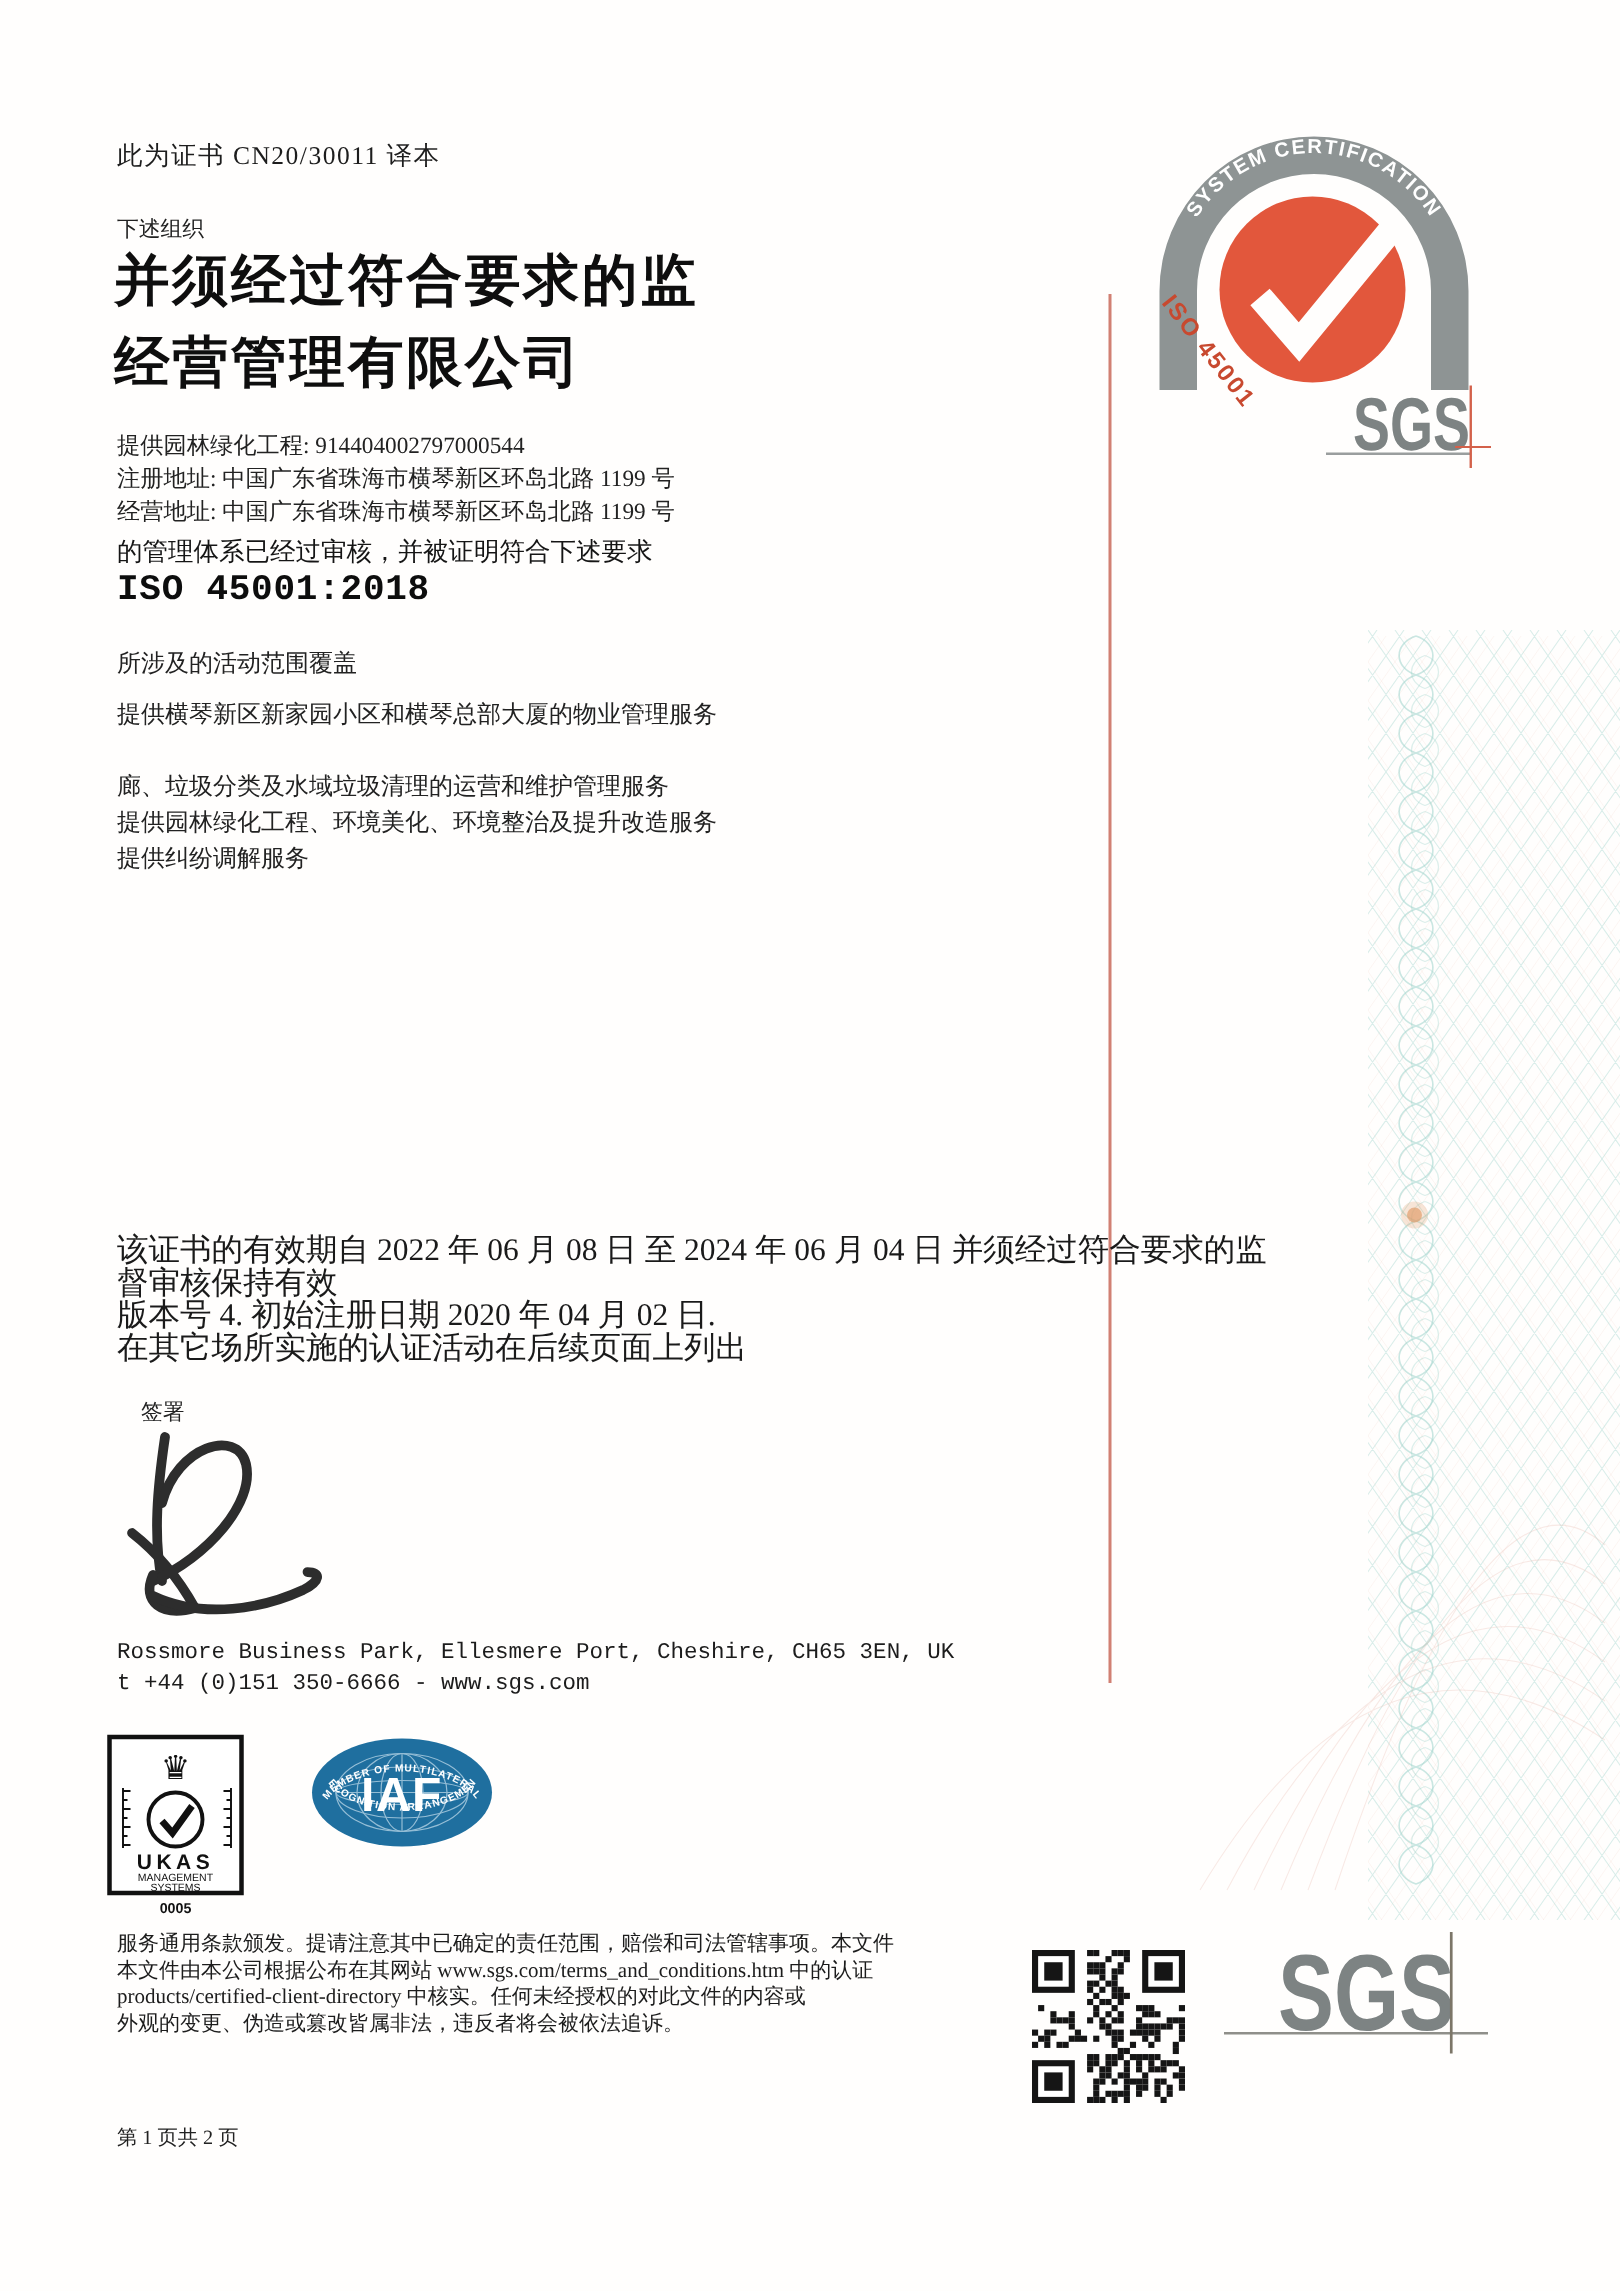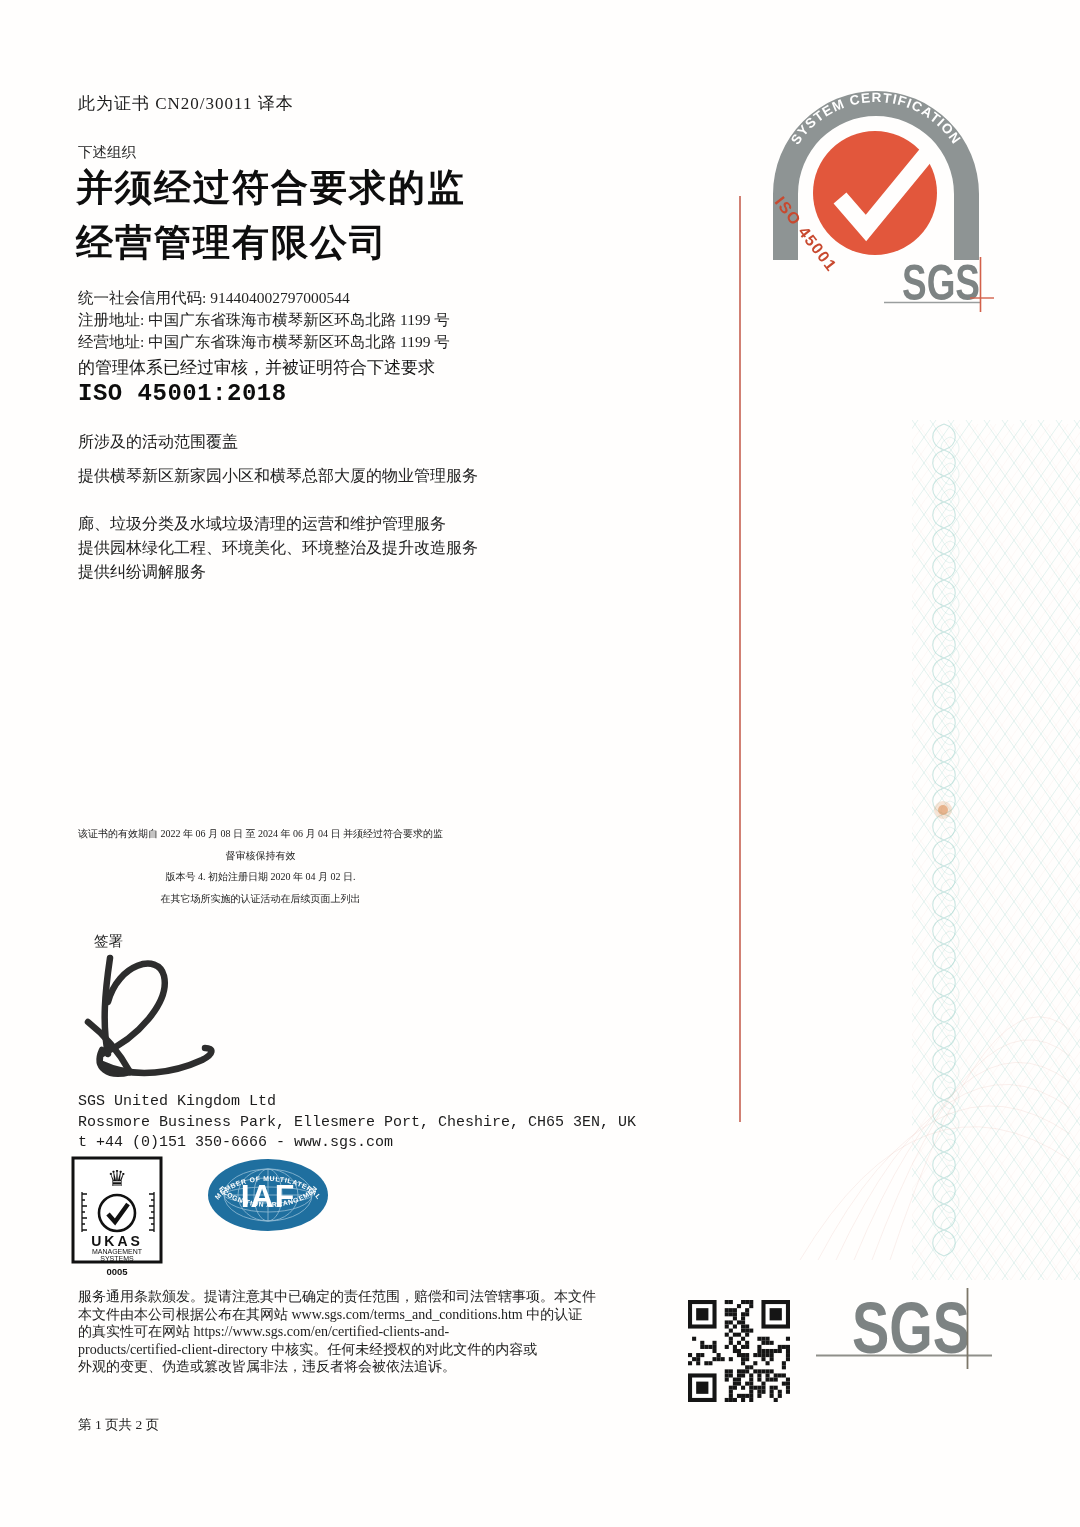--- a/index.html
+++ b/index.html
@@ -8,21 +8,21 @@
   .abs{position:absolute;}
   .note{left:78px;top:92px;font-size:17px;letter-spacing:1px;}
   .intro{left:78px;top:143px;font-size:14.5px;color:#222;}
   .company{left:76px;top:160px;font-size:37px;font-weight:700;line-height:55px;letter-spacing:2px;color:#0e0e0e;}
   .addr{left:78px;top:287px;font-size:15.5px;line-height:22px;color:#222;}
   .audit{left:78px;top:356px;font-size:17px;color:#151515;}
   .standard{left:78px;top:380px;font-size:24px;font-weight:700;
             font-family:"Liberation Mono","DejaVu Sans Mono",monospace;letter-spacing:.5px;color:#0d0d0d;}
   .scopehead{left:78px;top:432px;font-size:16px;color:#222;}
   .scope{left:78px;font-size:16px;color:#222;}
-  .validity{left:78px;top:823px;font-size:10px;line-height:21.5px;color:#1a1a1a;text-align:center;}
+  .validity{left:78px;top:823px;font-size:21px;line-height:21.5px;color:#1a1a1a;}
   .sign-label{left:78px;top:932px;font-size:14.5px;color:#222;margin-left:16px;}
   .issuer{left:78px;top:1092px;font-size:15px;line-height:20.5px;
           font-family:"Liberation Mono","DejaVu Sans Mono",monospace;color:#1c1c1c;}
   .legal{left:78px;top:1288px;font-size:14px;line-height:17.6px;color:#1c1c1c;width:600px;}
   .pagefoot{left:78px;top:1416px;font-size:13.5px;color:#222;}
   .redline{left:739px;top:196px;width:2px;height:926px;opacity:.85;}
   svg text{font-family:"Liberation Sans","DejaVu Sans",sans-serif;}
 </style>
 </head>
 <body>
@@ -63,21 +63,21 @@
     <line x1="218" y1="216" x2="242" y2="216" stroke-width="1.4" stroke="#d3614a"></line>
   </svg>
 
   <div class="abs note">此为证书 CN20/30011 译本</div>
   <div class="abs intro">下述组织</div>
   <div class="abs company">
     <div>并须经过符合要求的监</div>
     <div>经营管理有限公司</div>
   </div>
   <div class="abs addr">
-    <div>统一社会信用代码: 914404002797000544</div>
+    <div>提供园林绿化工程: 914404002797000544</div>
     <div>注册地址: 中国广东省珠海市横琴新区环岛北路 1199 号</div>
     <div>经营地址: 中国广东省珠海市横琴新区环岛北路 1199 号</div>
   </div>
   <div class="abs audit">的管理体系已经过审核，并被证明符合下述要求</div>
   <div class="abs standard">ISO 45001:2018</div>
 
   <div class="abs scopehead">所涉及的活动范围覆盖</div>
   <div class="abs scope" style="top:466px">提供横琴新区新家园小区和横琴总部大厦的物业管理服务</div>
   <div class="abs scope" style="top:514px">廊、垃圾分类及水域垃圾清理的运营和维护管理服务</div>
   <div class="abs scope" style="top:538px">提供园林绿化工程、环境美化、环境整治及提升改造服务</div>
@@ -96,21 +96,20 @@
     <g fill="none" stroke="#2d2d2d" stroke-width="6.5" stroke-linecap="round">
       <path d="M38 6 C33 40 30 72 36 102"></path>
       <path d="M36 50 C46 12 86 0 92 24 C98 50 66 86 30 102"></path>
       <path d="M16 70 C34 84 48 102 58 120"></path>
       <path d="M58 120 C36 126 22 116 30 98"></path>
       <path d="M30 112 C64 128 104 120 130 108 C142 102 142 96 133 96"></path>
     </g>
   </svg>
 
   <div class="abs issuer">
-    <div>SGS United Kingdom Ltd</div>
     <div>Rossmore Business Park, Ellesmere Port, Cheshire, CH65 3EN, UK</div>
     <div>t +44 (0)151 350-6666 - www.sgs.com</div>
   </div>
 
   <svg class="abs" style="left:70px;top:1156px" width="96" height="124" viewBox="0 0 96 124">
     <rect x="3" y="2" width="88" height="104" fill="#fff" stroke="#111" stroke-width="3"></rect>
     <text x="47" y="30" font-size="22" text-anchor="middle" fill="#111">♛</text>
     <path d="M12 38 h5 M12 44 h3 M12 50 h5 M12 56 h3 M12 62 h5 M12 68 h3 M12 74 h5" stroke="#111" stroke-width="1.3"></path>
     <path d="M84 38 h-5 M84 44 h-3 M84 50 h-5 M84 56 h-3 M84 62 h-5 M84 68 h-3 M84 74 h-5" stroke="#111" stroke-width="1.3"></path>
     <line x1="12" y1="36" x2="12" y2="76" stroke="#111" stroke-width="1.3"></line>
@@ -141,21 +140,20 @@
     </text>
     <text font-size="6.8" font-weight="bold" letter-spacing="0.7" fill="#ffffff">
       <textPath href="#iafBot" startOffset="50%" text-anchor="middle">RECOGNITION ARRANGEMENT</textPath>
     </text>
     <text x="62" y="49" font-size="32" font-weight="bold" letter-spacing="1" text-anchor="middle" fill="#ffffff">IAF</text>
   </svg>
 
   <div class="abs legal">
     <div>服务通用条款颁发。提请注意其中已确定的责任范围，赔偿和司法管辖事项。本文件</div>
     <div>本文件由本公司根据公布在其网站 www.sgs.com/terms_and_conditions.htm 中的认证</div>
-    <div>的真实性可在网站 https://www.sgs.com/en/certified-clients-and-</div>
     <div>products/certified-client-directory 中核实。任何未经授权的对此文件的内容或</div>
     <div>外观的变更、伪造或篡改皆属非法，违反者将会被依法追诉。</div>
   </div>
 
   <svg id="qr-svg" class="abs" style="left:688px;top:1300px" width="102" height="102" viewBox="0 0 100 100">
       <g fill="#151515">
         <rect x="36" y="0" width="4" height="4"></rect>
         <rect x="40" y="0" width="4" height="4"></rect>
         <rect x="52" y="0" width="4" height="4"></rect>
         <rect x="56" y="0" width="4" height="4"></rect>

